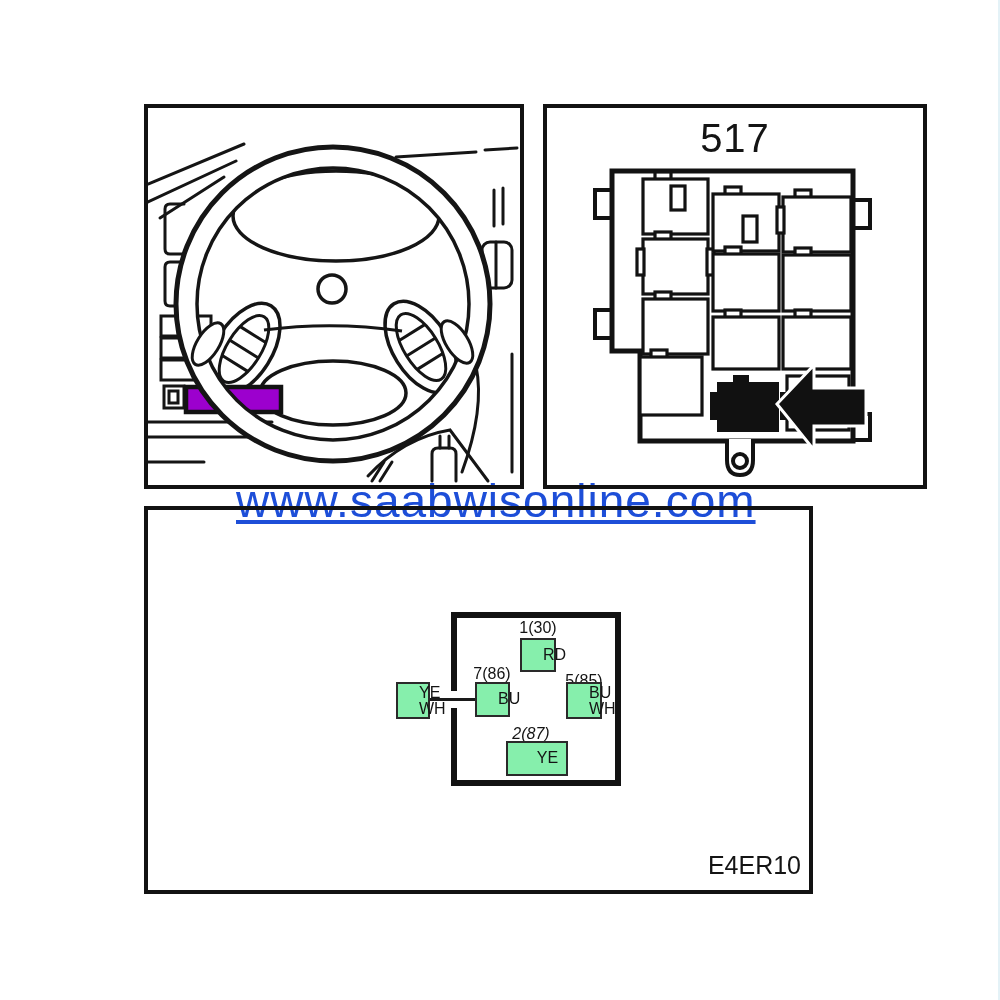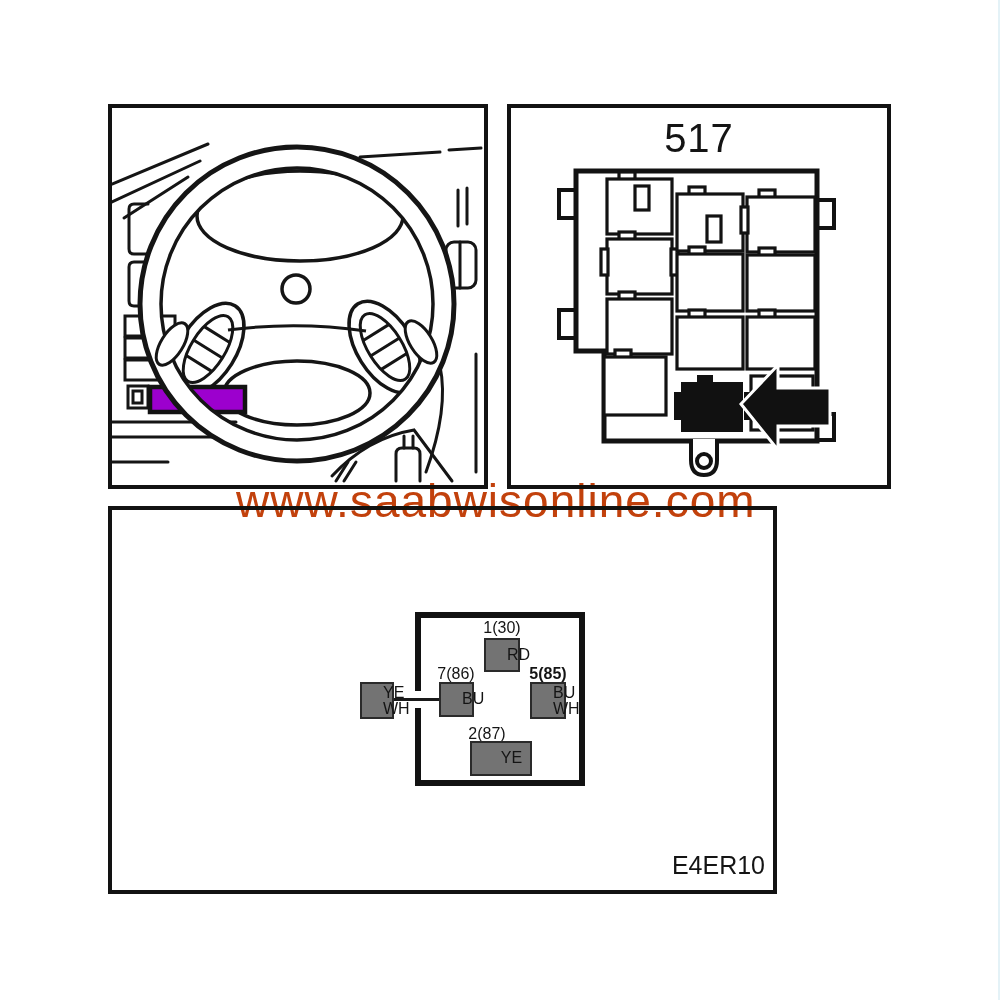--- a/index.html
+++ b/index.html
@@ -1,21 +1,21 @@
 <!DOCTYPE html>
 <html><head>
 <meta charset="utf-8">
 <style>
   html,body{margin:0;padding:0;}
   body{
     width:1000px;height:1000px;position:relative;background:#ffffff;
     font-family:"Liberation Sans", sans-serif;color:#111;overflow:hidden;
   }
   .page-edge{position:absolute;inset:0;border-right:2px solid #e4f2f7;pointer-events:none;}
-  .panel{position:absolute;background:#fff;border:4px solid #121212;box-sizing:border-box;}
+  .panel{position:absolute;background:#fff;border:4px solid #121212;box-sizing:border-box;margin-left:36px;}
   .panel-location{left:108px;top:104px;width:380px;height:385px;}
   .panel-fusebox{left:507px;top:104px;width:384px;height:385px;}
   .panel-connector{left:108px;top:506px;width:669px;height:388px;}
   .panel svg{position:absolute;inset:0;width:100%;height:100%;}
   .fusebox-title{
     position:absolute;left:0;top:8px;width:100%;text-align:center;
     font-size:40px;letter-spacing:1px;color:#141414;
   }
   .watermark{
     position:absolute;left:236px;top:474px;z-index:40;
@@ -26,34 +26,34 @@
   .relay-body{
     position:absolute;left:303px;top:102px;width:170px;height:174px;
     border:6px solid #121212;box-sizing:border-box;background:#fff;z-index:1;
   }
   .border-gap{position:absolute;left:300px;top:181px;width:12px;height:17px;background:#fff;z-index:2;}
   .wire-line{position:absolute;left:281px;top:188px;width:47px;height:3px;background:#1a1a1a;z-index:3;}
   .pin-label{
     position:absolute;font-size:16px;text-align:center;color:#141414;z-index:4;white-space:nowrap;
   }
   .pin-box{
-    position:absolute;border:2px solid #2a2a2a;box-sizing:border-box;background:#737373;
+    position:absolute;border:2px solid #2a2a2a;box-sizing:border-box;background:#86efac;
     font-size:16px;text-align:center;color:#141414;z-index:4;padding-left:21px;
   }
   .pin-box.one-line{line-height:29px;}
   .pin-box.two-line{line-height:16px;padding-top:1px;}
   .pin-box .wl{display:block;}
   .drawing-ref{position:absolute;right:8px;bottom:10px;font-size:25px;color:#141414;}
   .lbl-130{left:360px;top:109px;width:60px;}
   .box-rd{left:372px;top:128px;width:36px;height:34px;}
   .lbl-486{left:312px;top:155px;width:64px;}
   .box-bu{left:327px;top:172px;width:35px;height:35px;}
-  .lbl-585{left:404px;top:155px;width:64px;font-weight:bold;}
+  .lbl-585{left:404px;top:162px;width:64px;}
   .box-buwh{left:418px;top:172px;width:36px;height:37px;}
-  .lbl-287{left:344px;top:215px;width:62px;}
+  .lbl-287{left:352px;top:215px;width:62px;font-style:italic;}
   .box-ye{left:358px;top:231px;width:62px;height:35px;line-height:30px;}
   .box-external{left:248px;top:172px;width:34px;height:37px;z-index:4;}
 </style>
 </head>
 <body>
 
 <div class="page-edge"></div>
 
 <div class="panel panel-location">
   <svg viewBox="4 4 372 377">
@@ -172,13 +172,13 @@
   <div class="pin-box one-line box-ye">YE</div>
 
   <div class="pin-box two-line box-external">
     <span class="wl">YE</span>
     <span class="wl">WH</span>
   </div>
 
   <div class="drawing-ref">E4ER10</div>
 </div>
 
-<div class="watermark" style="color: #c2410c;">www.saabwisonline.com</div>
+<div class="watermark" style="color: #1d4ed8; text-decoration: underline;">www.saabwisonline.com</div>
 
 </body></html>

